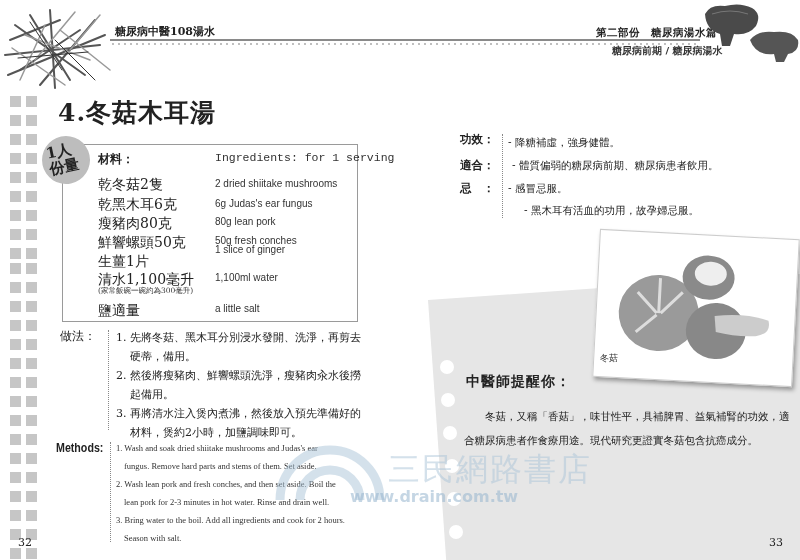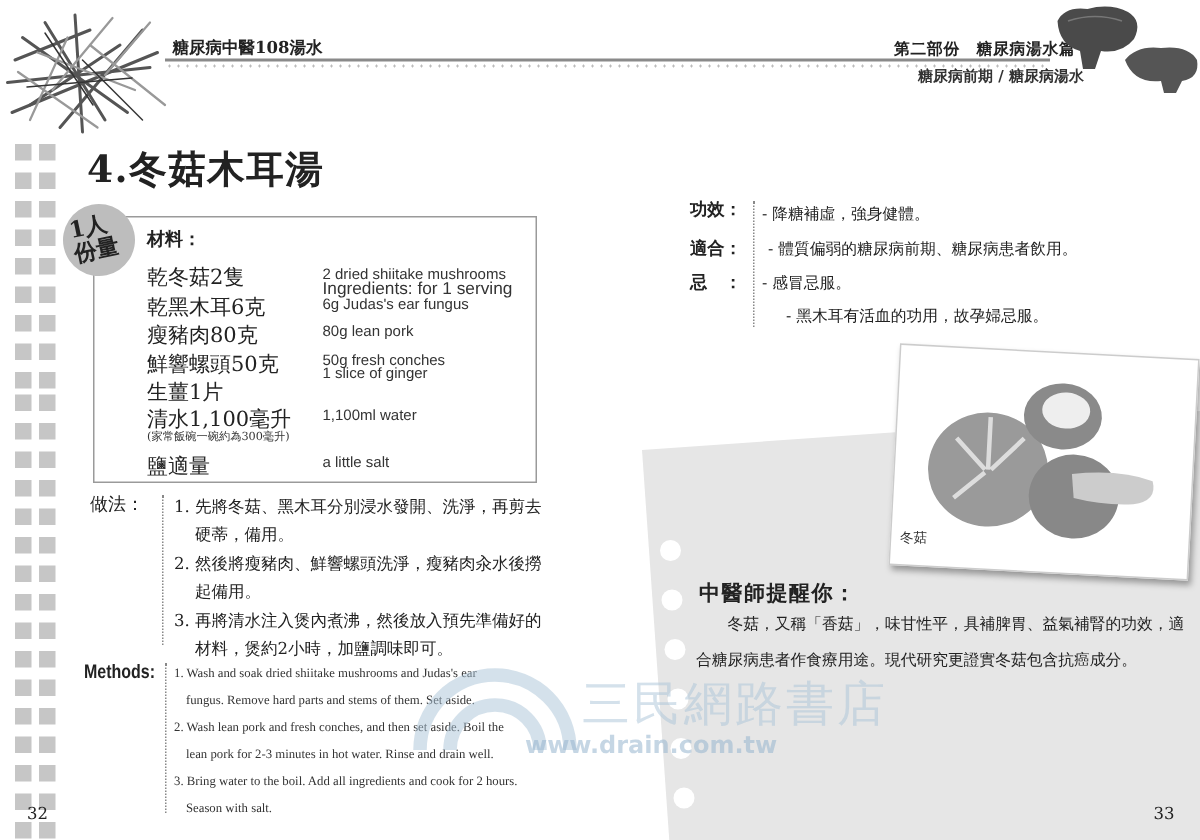--- a/index.html
+++ b/index.html
@@ -23,42 +23,42 @@
 
   
   .recipe-title { left: 58px; top: 96px; font-size: 25px; font-weight: bold; letter-spacing: 1px; }
 
   
   .ing-box { left: 62px; top: 144px; width: 296px; height: 178px; border: 1px solid #9a9a9a; }
   .serving-badge { left: 42px; top: 136px; width: 48px; height: 48px; border-radius: 50%;
                    background: #bdbdbd; font-size: 15px; font-weight: bold; line-height: 16px;
                    color: #222; padding: 6px 0 0 6px; transform: rotate(-12deg); }
   .ing-head-cn { left: 98px; top: 151px; font-size: 12px; font-weight: bold; }
-  .ing-head-en { left: 215px; top: 151px; font-size: 11.5px; font-family: Liberation Sans, sans-serif; color: #333; margin-top: 36px; }
+  .ing-head-en { left: 215px; top: 151px; font-size: 11.5px; font-family: Liberation Mono, monospace; color: #333; }
   .ing-cn { font-size: 14px; color: #222; }
   .ing-en { font-size: 10px; font-family: "Liberation Sans", sans-serif; color: #333; }
   .ing-note { font-size: 7.5px; color: #333; }
 
   
   .label-cn { font-size: 12px; font-weight: normal; }
   .dotted-v { width: 0; border-left: 1px dotted #888; }
   .step-cn { font-size: 11px; line-height: 19px; color: #222; }
   .methods-label { left: 56px; top: 440px; font-family: "Liberation Sans", sans-serif;
                    font-size: 13px; font-weight: bold; transform: scaleX(0.82); transform-origin: left; }
   .step-en { font-family: Liberation Serif, serif; font-size: 8.5px; line-height: 19px; color: #333; }
 
   
   .info-label { font-size: 11.5px; font-weight: bold; }
   .info-text { font-size: 10.5px; color: #222; }
 
   
   .tip-panel { left: 428px; top: 300px; width: 400px; height: 300px; background: #e6e6e6;
                transform: rotate(-4deg); transform-origin: left top; }
   .hole { position: absolute; width: 14px; height: 14px; border-radius: 50%; background: #fff; }
-  .tip-title { left: 466px; top: 373px; font-family: "DejaVu Sans", sans-serif; font-size: 14px; font-weight: bold; letter-spacing: 1px; margin-top: 14px; }
+  .tip-title { left: 466px; top: 373px; font-family: "DejaVu Sans", sans-serif; font-size: 14px; font-weight: bold; letter-spacing: 1px; }
   .tip-text { left: 464px; top: 404px; width: 330px; font-size: 10.5px; line-height: 24px; color: #222; text-indent: 2em; }
 
   
   .photo-card { left: 596px; top: 234px; width: 200px; height: 148px; background: #fff;
                 border: 1px solid #ccc; box-shadow: 2px 3px 4px rgba(0,0,0,0.35); transform: rotate(3deg); }
   .photo-caption { left: 600px; top: 352px; font-size: 9px; color: #333; }
 
   
   .wm-cn { left: 388px; top: 448px; font-size: 32px; color: rgba(170,195,215,0.5); letter-spacing: 2px; }
   .wm-url { left: 350px; top: 487px; font-family: "DejaVu Sans", sans-serif; font-size: 16px; font-weight: bold; color: rgba(150,180,205,0.55); }

